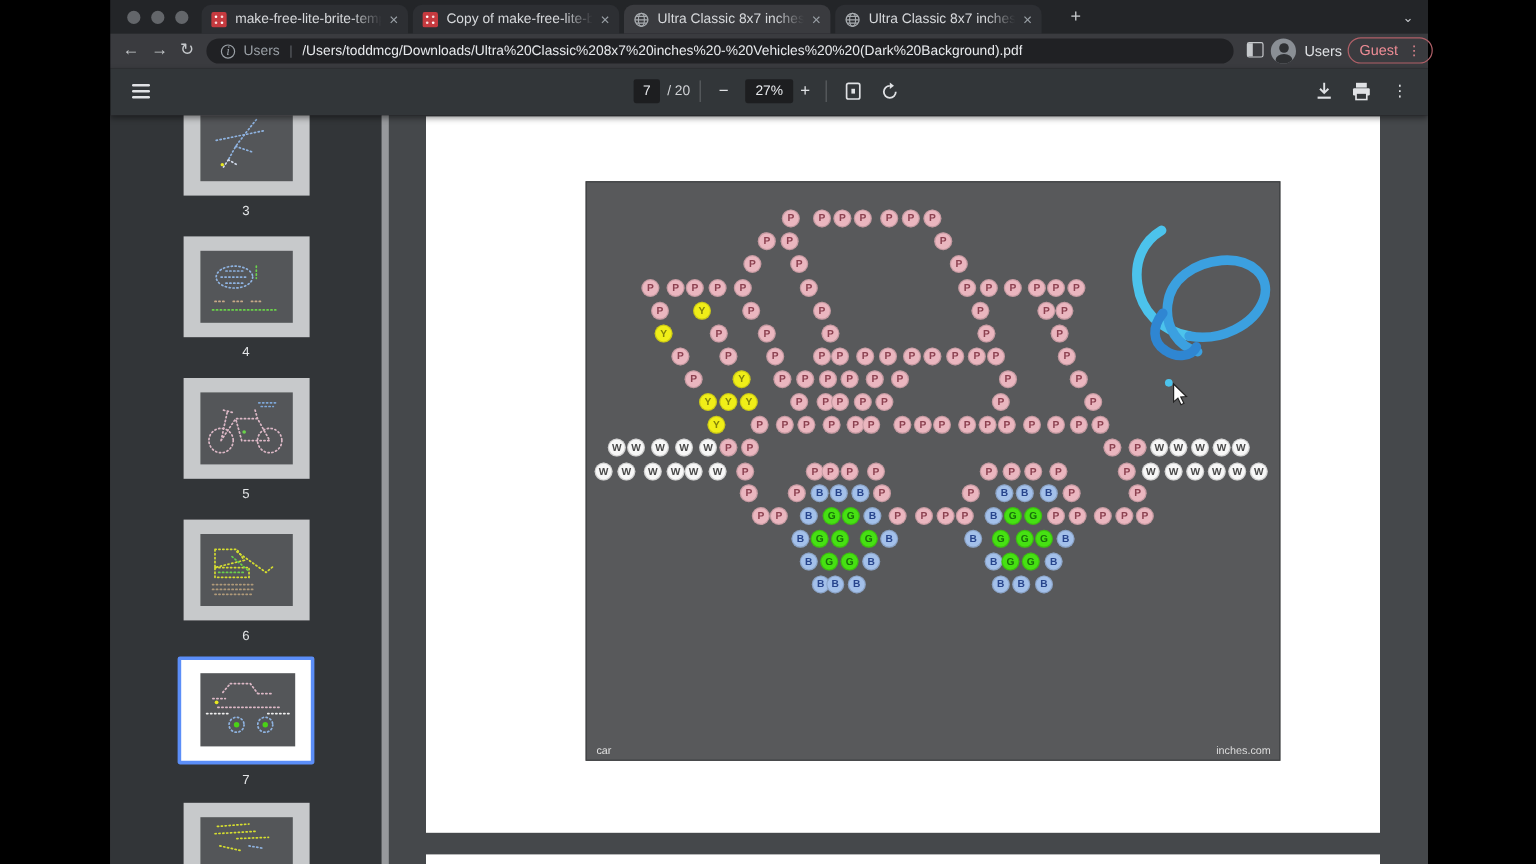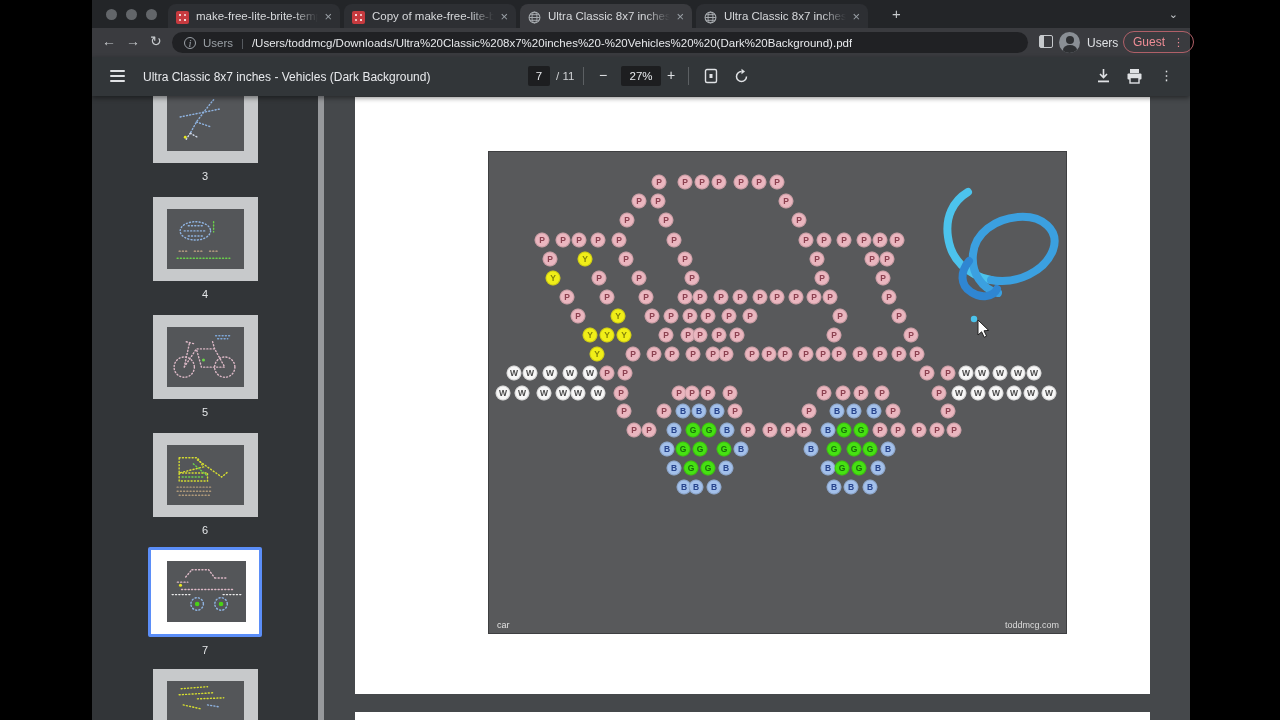--- a/index.html
+++ b/index.html
@@ -151,23 +151,22 @@
         <span class="k">⋮</span>
       </div>
     </div>
 
     <div id="pdftoolbar">
       <div id="hamburger">
           <i></i>
           <i></i>
           <i></i>
         </div>
-      <div id="pdftitle">Ultra Classic 8x7 inches - Vehicles (Dark Background)</div>
       <div class="darkbox" id="pagebox">7</div>
-      <div id="pagetotal">/ 11</div>
+      <div id="pagetotal">/ 20</div>
       <div class="vsep" style="left:491px"></div>
       <div id="minus">−</div>
       <div class="darkbox" id="zoombox">27%</div>
       <div id="plus">+</div>
       <div class="vsep" style="left:596px"></div>
       <svg class="tbicon" style="left:611px" width="16" height="16" viewBox="0 0 16 16">
         <rect x="2.5" y="1.5" width="11" height="13" rx="1.5" fill="none" stroke="#e0e2e5" stroke-width="1.4"></rect>
         <rect x="6.5" y="6" width="3" height="4" fill="#e0e2e5"></rect>
       </svg>
       <svg class="tbicon" style="left:641px" width="17" height="17" viewBox="0 0 17 17">
@@ -452,21 +451,21 @@
             <svg id="overlaysvg" width="579" height="483" viewBox="0 0 579 483">
               <path id="swirl-light" fill="none" stroke-width="8" stroke-linecap="round" d="M 479,40 C 464,49 456,65 459,85 C 462,108 478,123 502,128" stroke="#4cc3ec"></path>
               <path id="swirl-loop" fill="none" stroke-width="8" stroke-linecap="round" d="M 502,128 C 528,133 556,119 564,98 C 571,78 553,63 529,65 C 506,67 486,81 484,102 C 482,121 493,137 509,141" stroke="#3ba0e0"></path>
               <path id="swirl-tail" fill="none" stroke-width="8" stroke-linecap="round" d="M 480,109 C 471,120 471,133 482,140 C 492,147 504,145 508,137" stroke="#2f86d2"></path>
               <circle id="paint-dot" cx="485" cy="167" r="3.2" fill="#4cc3ec"></circle>
               <g id="cursor" transform="translate(489,168)">
                 <path d="M0,0 L0,15 L3.6,11.8 L6.2,17.3 L8.6,16.1 L6,10.8 L10.7,10.4 Z" fill="#ffffff" stroke="#222" stroke-width="1"></path>
               </g>
             </svg>
             <div id="footerL">car</div>
-            <div id="footerR">toddmcg.com</div>
+            <div id="footerR">inches.com</div>
           </div>
         </div>
         <div id="page2"></div>
       </div>
     </div>
 
   </div>
 </div>
 
 </body></html>

